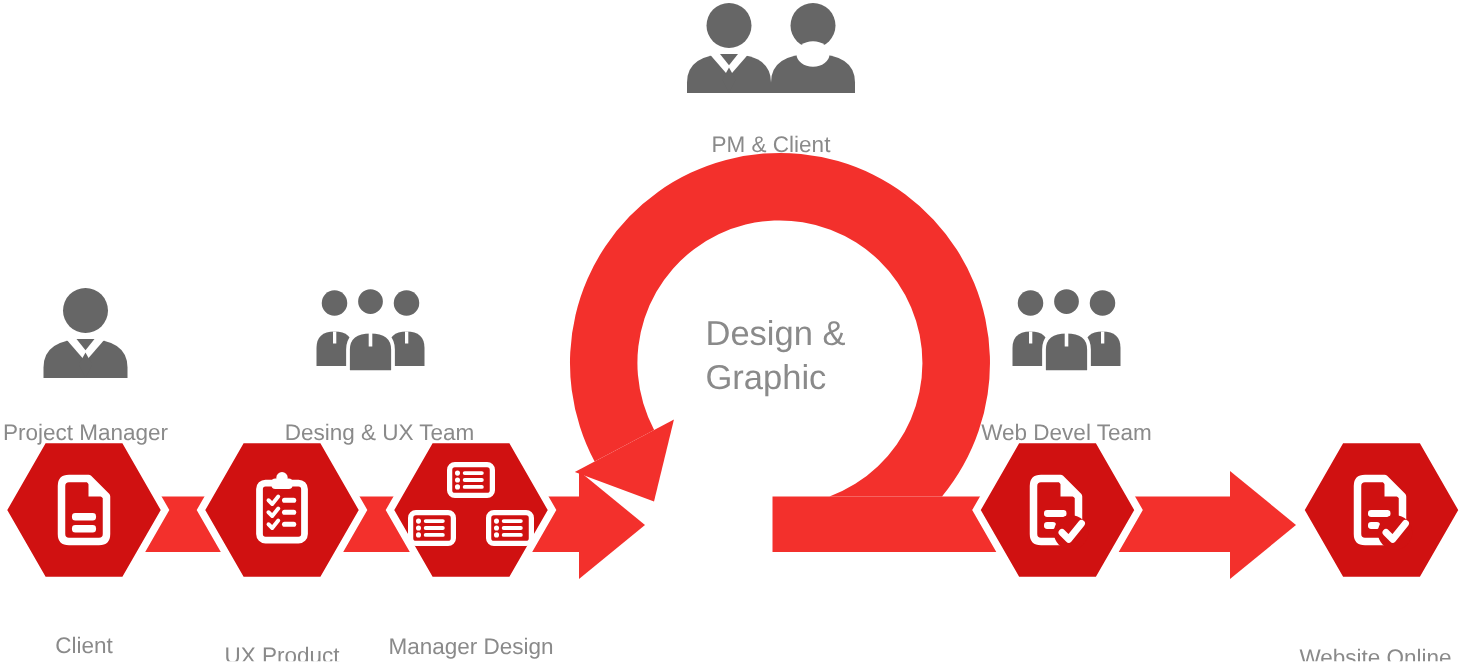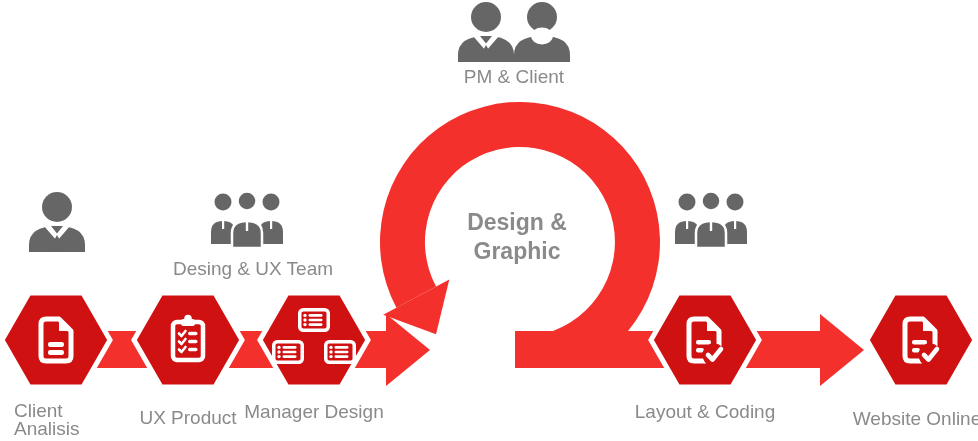--- a/index.html
+++ b/index.html
@@ -14,27 +14,27 @@
     position:relative;width:978px;height:441px;background:var(--bg);
     font-family:"Liberation Sans","DejaVu Sans",sans-serif;overflow:hidden;
   }
   svg{position:absolute;left:0;top:0;}
   .flow{fill:var(--flow-red);}
   .hex{fill:var(--hex-red);stroke:#fff;stroke-width:5;}
   .hexfill{fill:var(--hex-red);}
   .people{fill:var(--people-gray);}
   .label{
     position:absolute;transform:translateX(-50%);
-    color:var(--label-gray);font-size:19px;line-height:18px;
-    text-align:left;white-space:nowrap;
+    color:var(--label-gray);font-size:15px;line-height:18px;
+    text-align:center;white-space:nowrap;margin-top:20px;
   }
   .label.wrap{white-space:normal;width:84px;}
   .loop-label{
     position:absolute;transform:translateX(-50%);
-    color:var(--label-gray);font-size:23px;line-height:29px;text-align:center;font-weight:bold;
+    color:var(--label-gray);font-size:23px;line-height:29px;
   }
 </style>
 </head>
 <body>
 
 <div class="canvas">
 
   <svg width="978" height="441" viewBox="0 0 978 441">
     <defs>
       <g id="icon-doc">
@@ -131,26 +131,27 @@
     <g class="people">
       <use href="#icon-person-tie" transform="translate(456,2)" fill="#666"></use>
       <use href="#icon-person-plain" transform="translate(512,2)" fill="#666"></use>
       <use href="#icon-person-tie" transform="translate(27,192)" fill="#666"></use>
       <use href="#icon-team" transform="translate(209,190)" fill="#666"></use>
       <use href="#icon-team" transform="translate(673,190)" fill="#666"></use>
     </g>
   </svg>
 
   <div class="label" style="left:514px;top:68px">PM &amp; Client</div>
+  <div class="label" style="left:57px;top:260px">Project Manager</div>
   <div class="label" style="left:253px;top:260px">Desing &amp; UX Team</div>
+  <div class="label" style="left:711px;top:260px">Web Devel Team</div>
 
   <div class="loop-label" style="left:517px;top:208px">
     <div>Design &amp;</div>
     <div>Graphic</div>
   </div>
 
   <div class="label wrap" style="left:56px;top:402px">Client Analisis</div>
   <div class="label" style="left:188px;top:409px">UX Product</div>
   <div class="label" style="left:314px;top:403px">Manager Design</div>
-  <div class="label" style="left:705px;top:403px">Layout &amp; Coding</div>
   <div class="label" style="left:917px;top:410px">Website Online</div>
 
 </div>
 
 </body></html>

